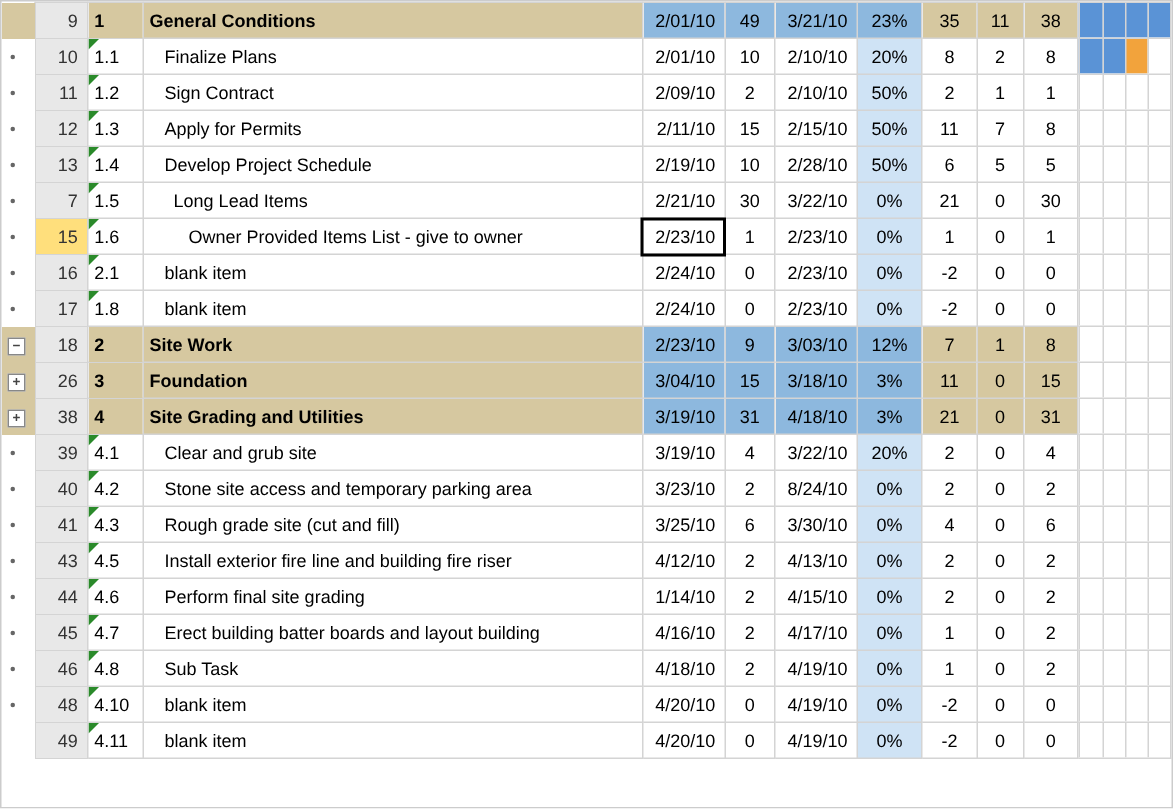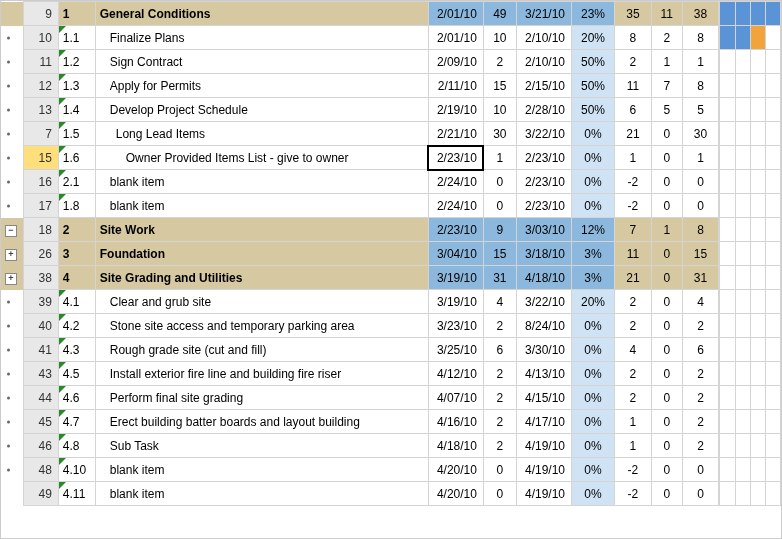--- a/index.html
+++ b/index.html
@@ -404,21 +404,21 @@
             </div>
           </td>
         </tr>
         <tr class="normal">
           <td class="outline-cell">
             <span class="dot"></span>
           </td>
           <td class="rownum">44</td>
           <td class="wbs marker">4.6</td>
           <td class="name" style="padding-left: 14px;">Perform final site grading</td>
-          <td class="num">4/07/10</td>
+          <td class="num">1/14/10</td>
           <td class="numc">2</td>
           <td class="num">4/15/10</td>
           <td class="numc" style="background: rgb(207, 227, 245);">0%</td>
           <td class="numc">2</td>
           <td class="numc">0</td>
           <td class="numc">2</td>
           <td style="padding: 0px; background: rgb(255, 255, 255);">
             <div style="display: flex; height: 100%;">
               <div style="flex: 1 1 0%; border-left: 1px solid rgb(212, 212, 212); height: 23px;"></div>
               <div style="flex: 1 1 0%; border-left: 1px solid rgb(212, 212, 212); height: 23px;"></div>

